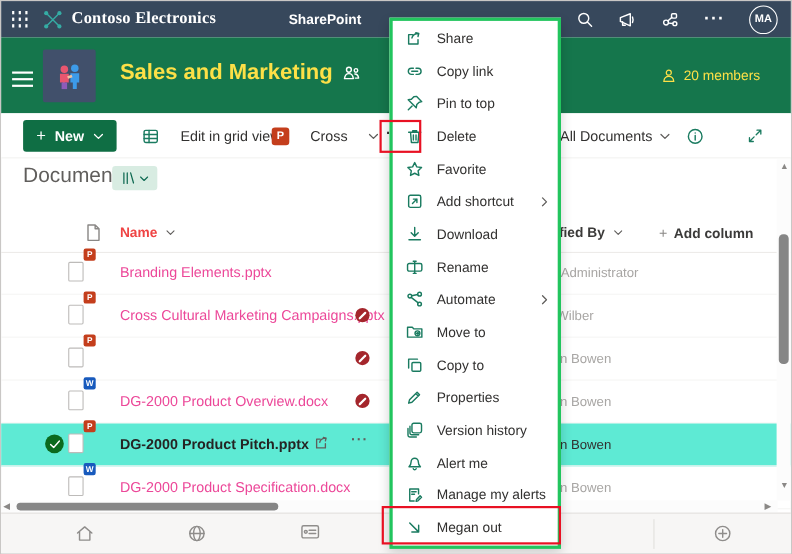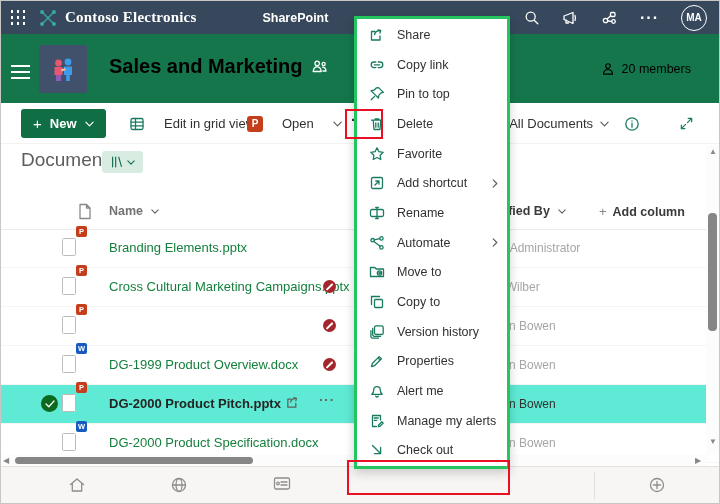--- a/index.html
+++ b/index.html
@@ -12,21 +12,21 @@
   .topbar{position:absolute;left:0;top:0;width:100%;height:33px;background:#37485c;display:flex;align-items:center;color:#fff;}
   .waffle{width:16px;height:16px;margin:0 12px 0 9px;display:grid;grid-template-columns:repeat(3,4px);grid-template-rows:repeat(3,4px);gap:2px;cursor:pointer;}
   .waffle i{background:#fff;width:2.6px;height:2.6px;margin:auto;}
   .brand{display:flex;align-items:center;gap:7px;}
   .brandname{font-family:"Liberation Serif",serif;font-weight:bold;font-size:15px;letter-spacing:.2px;}
   .product{font-weight:bold;font-size:12.5px;margin-left:66px;}
   .tb-icons{position:absolute;right:0;top:0;height:33px;display:flex;align-items:center;gap:22px;padding-right:12px;color:#fff;}
   .avatar{width:24px;height:24px;border:1.5px solid #fff;border-radius:50%;display:flex;align-items:center;justify-content:center;font-size:10px;font-weight:bold;}
 
   
-  .siteheader{position:absolute;left:0;top:33px;width:100%;height:69px;background:#15764c;color:#000000;}
+  .siteheader{position:absolute;left:0;top:33px;width:100%;height:69px;background:#15764c;color:#fde047;}
   .hamb{position:absolute;left:10px;top:27px;width:19px;cursor:pointer;}
   .hamb i{display:block;height:2px;background:#fff;margin:4px 0;}
   .sitelogo{position:absolute;left:38px;top:11px;width:48px;height:48px;background:#41506b;border-radius:2px;display:flex;align-items:center;justify-content:center;}
   .sitetitle{position:absolute;left:108px;top:21px;font-size:20px;font-weight:bold;display:flex;align-items:center;gap:9px;}
   .follow{position:absolute;right:212px;top:28px;display:flex;align-items:center;gap:7px;font-size:12.5px;cursor:pointer;}
   .members{position:absolute;right:28px;top:28px;display:flex;align-items:center;gap:7px;font-size:12.5px;cursor:pointer;}
 
   
   .toolbar{position:absolute;left:0;top:102px;width:100%;height:40px;background:#fff;border-bottom:1px solid #f3f2f1;}
   .newbtn{position:absolute;left:20px;top:6px;height:29px;background:#0f6e44;color:#fff;border-radius:3px;display:flex;align-items:center;gap:8px;padding:0 12px;font-size:13px;font-weight:bold;cursor:pointer;}
@@ -35,29 +35,29 @@
   .chev{color:#605e5c;}
   .morebtn{position:absolute;left:350px;top:9px;font-size:14px;font-weight:bold;letter-spacing:1px;color:#323130;cursor:pointer;}
   .viewsel{position:absolute;right:110px;top:6px;height:29px;display:flex;align-items:center;gap:7px;font-size:13px;color:#323130;cursor:pointer;text-align:right;}
 
   
   .dochead{position:absolute;left:20px;top:148px;font-size:19px;color:#605e5c;}
   .viewpill{position:absolute;left:101px;top:150px;width:41px;height:22px;background:#d8ece2;border-radius:3px;display:flex;align-items:center;justify-content:center;gap:3px;color:#0f6a52;cursor:pointer;}
 
   
   .thead{position:absolute;left:0;top:195px;width:100%;height:33px;border-bottom:1px solid #edebe9;}
-  .th-name{position:absolute;left:108px;top:8px;font-size:12.5px;font-weight:bold;color:#737373;display:flex;gap:8px;align-items:center;cursor:pointer;}
+  .th-name{position:absolute;left:108px;top:8px;font-size:12.5px;font-weight:bold;color:#ef4444;display:flex;gap:8px;align-items:center;cursor:pointer;}
   .th-mod{position:absolute;left:478px;top:8px;font-size:12.5px;font-weight:bold;color:#3b3a39;display:flex;gap:8px;align-items:center;cursor:pointer;}
   .th-add{position:absolute;left:598px;top:8px;font-size:12.5px;font-weight:bold;color:#3b3a39;display:flex;gap:6px;align-items:center;cursor:pointer;}
   .th-add .plus{color:#8a8886;font-weight:normal;font-size:13px;}
   .rows{position:absolute;left:0;top:228px;width:100%;}
   .row{position:relative;height:38px;border-bottom:1px solid #f6f5f4;cursor:pointer;}
   .row.sel{background:#5eead4;}
   .fic{position:absolute;left:75px;top:9px;}
-  .rname{position:absolute;left:108px;top:11px;font-size:13px;color:#15803d;white-space:nowrap;}
+  .rname{position:absolute;left:108px;top:11px;font-size:13px;color:#ec4899;white-space:nowrap;}
   .row.sel .rname{font-weight:bold;color:#252423;}
   .blocked{position:absolute;left:322px;top:12px;width:13px;height:13px;background:#a4262c;border-radius:50%;}
   .blocked i{position:absolute;left:2.1px;top:5.6px;width:8.8px;height:1.8px;background:#fff;transform:rotate(-45deg);border-radius:1px;}
   .rcheck{position:absolute;left:40px;top:10px;width:17px;height:17px;background:#0b6a1e;border-radius:50%;display:flex;align-items:center;justify-content:center;}
   .rshare{position:absolute;left:284px;top:10px;color:#605e5c;}
   .rmore{position:absolute;left:318px;top:7px;color:#605e5c;font-size:13px;font-weight:bold;letter-spacing:1px;}
   .rmod{position:absolute;left:478px;top:12px;font-size:12px;color:#a8a6a4;white-space:nowrap;}
   .row.sel .rmod{color:#323130;}
 
   
@@ -205,21 +205,21 @@
       <span style="color:#1a7b60;">
           <svg width="16" height="16" viewBox="0 0 16 16" class="sic">
             <rect x="2" y="2.5" width="12" height="11" rx="1.5"></rect>
             <path d="M2 6.2h12M2 9.9h12M6.5 2.5v11"></path>
           </svg>
         </span>
       <span>Edit in grid view</span>
     </div>
     <div class="tbitem" style="left:246px;">
       <span class="ppbadge">P</span>
-      <span>Open</span>
+      <span>Cross</span>
       <svg width="9" height="6" viewBox="0 0 10 6" class="sic chev">
           <path d="M1 1l4 4 4-4"></path>
         </svg>
     </div>
     <div class="morebtn">···</div>
     <div class="viewsel">
       <span style="color:#1a7b60;">
           <svg width="15" height="13" viewBox="0 0 16 14" class="sic" stroke-width="1.5">
             <path d="M1.5 2.5h13M1.5 7h9M1.5 11.5h9"></path>
           </svg>
@@ -292,21 +292,21 @@
     </div>
     <div class="row">
       <span class="fic ficon pptx"><span class="page"></span><span class="badge"></span></span>
       <span class="blocked">
           <i></i>
         </span>
       <span class="rmod">Megan Bowen</span>
     </div>
     <div class="row">
       <span class="fic ficon docx"><span class="page"></span><span class="badge"></span></span>
-      <span class="rname">DG-1999 Product Overview.docx</span>
+      <span class="rname">DG-2000 Product Overview.docx</span>
       <span class="blocked">
           <i></i>
         </span>
       <span class="rmod">Megan Bowen</span>
     </div>
     <div class="row sel">
       <span class="rcheck">
           <svg width="10" height="8" viewBox="0 0 10 8" class="sic" stroke-width="1.8" style="color:#fff">
             <path d="M1 4l2.8 2.8L9 1"></path>
           </svg>
@@ -422,20 +422,28 @@
       <span>Add shortcut</span>
       <span class="subchev">
           <svg width="6" height="9" viewBox="0 0 6 10" class="sic">
             <path d="M1 1l4 4-4 4"></path>
           </svg>
         </span>
     </div>
     <div class="mi">
       <span class="mic">
           <svg width="16" height="16" viewBox="0 0 16 16" class="sic">
+            <path d="M8 1.8v7.6M4.8 6.6L8 9.8l3.2-3.2M2.8 13h10.4"></path>
+          </svg>
+        </span>
+      <span>Download</span>
+    </div>
+    <div class="mi">
+      <span class="mic">
+          <svg width="16" height="16" viewBox="0 0 16 16" class="sic">
             <rect x="1.5" y="4.5" width="13" height="7" rx="1.5"></rect>
             <path d="M6.7 2.5h2.6M8 2.5v11M6.7 13.5h2.6"></path>
           </svg>
         </span>
       <span>Rename</span>
     </div>
     <div class="mi">
       <span class="mic">
           <svg width="16" height="16" viewBox="0 0 16 16" class="sic">
             <circle cx="3.6" cy="5.2" r="1.7"></circle>
@@ -466,33 +474,33 @@
           <svg width="16" height="16" viewBox="0 0 16 16" class="sic">
             <path d="M2.5 10.5v-8h8"></path>
             <rect x="5.5" y="5.5" width="8" height="8" rx="1"></rect>
           </svg>
         </span>
       <span>Copy to</span>
     </div>
     <div class="mi">
       <span class="mic">
           <svg width="16" height="16" viewBox="0 0 16 16" class="sic">
+            <path d="M2.5 13.5l.8-3 6.9-6.9 2.2 2.2-6.9 6.9-3 .8zM9 4.8l2.2 2.2"></path>
+          </svg>
+        </span>
+      <span>Properties</span>
+    </div>
+    <div class="mi">
+      <span class="mic">
+          <svg width="16" height="16" viewBox="0 0 16 16" class="sic">
             <rect x="5.5" y="1.8" width="8.7" height="8.7" rx="1.6"></rect>
             <path d="M3.7 4.4v6.3a1.6 1.6 0 001.6 1.6h6.3M1.9 6.6v6a1.6 1.6 0 001.6 1.6h6"></path>
           </svg>
         </span>
       <span>Version history</span>
-    </div>
-    <div class="mi">
-      <span class="mic">
-          <svg width="16" height="16" viewBox="0 0 16 16" class="sic">
-            <path d="M2.5 13.5l.8-3 6.9-6.9 2.2 2.2-6.9 6.9-3 .8zM9 4.8l2.2 2.2"></path>
-          </svg>
-        </span>
-      <span>Properties</span>
     </div>
     <div class="mi">
       <span class="mic">
           <svg width="16" height="16" viewBox="0 0 16 16" class="sic">
             <path d="M2.8 11.3c1.2-1 1.9-2.5 1.9-4.4a3.3 3.3 0 016.6 0c0 1.9.7 3.4 1.9 4.4zM6.7 13.1a1.4 1.4 0 002.6 0"></path>
           </svg>
         </span>
       <span>Alert me</span>
     </div>
     <div class="mi">
@@ -504,20 +512,20 @@
           </svg>
         </span>
       <span>Manage my alerts</span>
     </div>
     <div class="mi">
       <span class="mic">
           <svg width="16" height="16" viewBox="0 0 16 16" class="sic" stroke-width="1.5">
             <path d="M3.5 3.5l7.8 7.8M11.6 5.4v6.2H5.4"></path>
           </svg>
         </span>
-      <span>Check out</span>
+      <span>Megan out</span>
     </div>
   </div>
 
   <div class="redbox" style="left:344px;top:108px;width:34px;height:26px;"></div>
   <div class="redbox" style="left:346px;top:459px;width:159px;height:31px;"></div>
 
 </div>
 
 </body></html>

